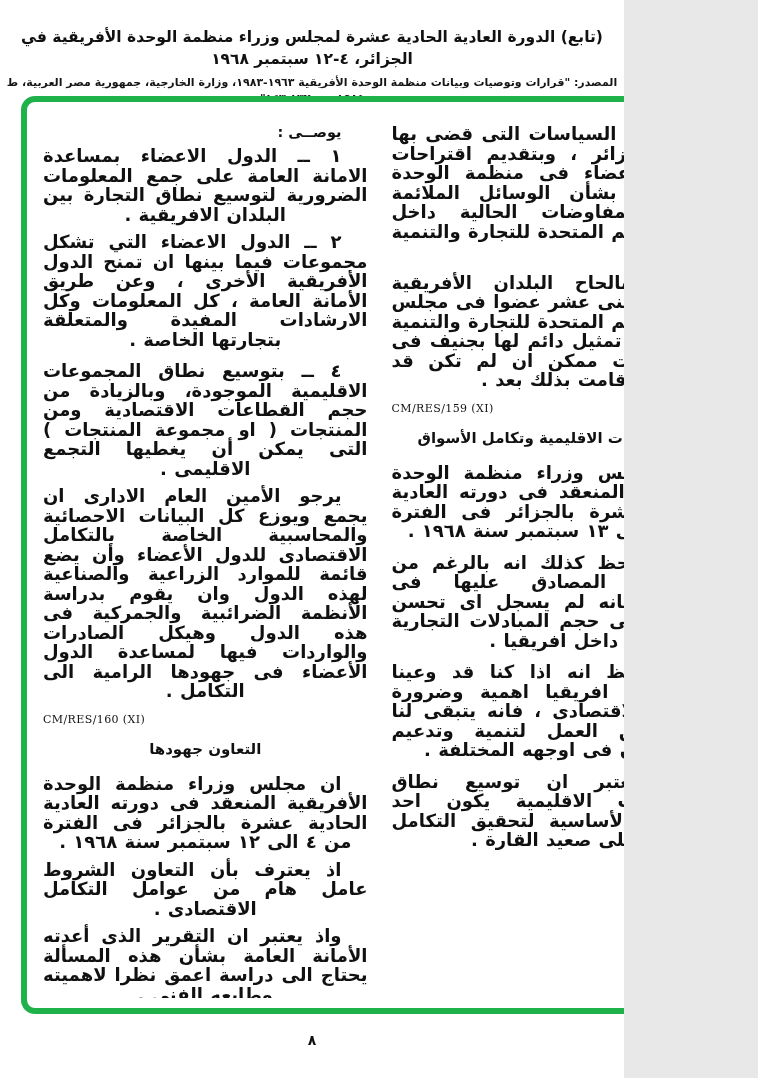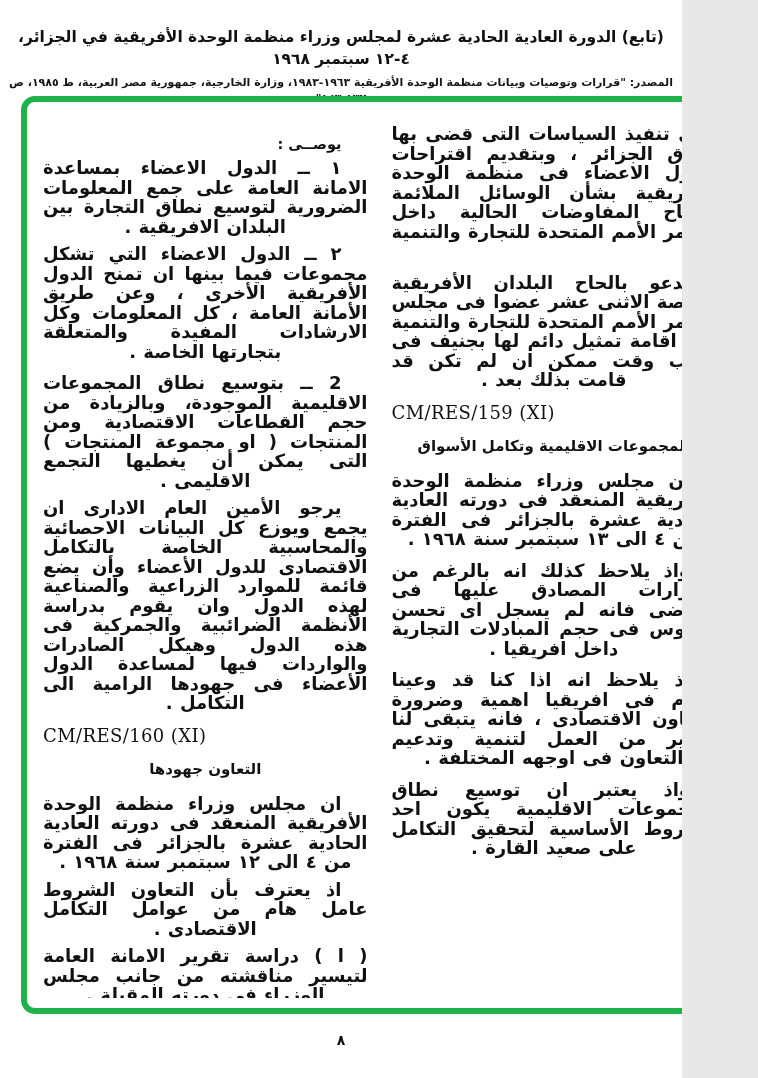--- a/index.html
+++ b/index.html
@@ -1,20 +1,20 @@
 <!DOCTYPE html>
 <html lang="ar"><head>
 <meta charset="utf-8">
 <style>
   * { margin: 0; padding: 0; box-sizing: border-box; }
   html, body { background: #e8e8e8; }
   body { width: 758px; height: 1078px; margin: 0 auto; }
   .page {
     position: relative;
-    width: 682px; height: 1078px;
+    width: 624px; height: 1078px;
     background: #ffffff;
     overflow: hidden;
     font-family: "DejaVu Sans", sans-serif;
     color: #111111;
   }
   
   .hdr { text-align: center; direction: rtl; padding-top: 26px; }
   .hdr-line1 {
     font-size: 15.5px; font-weight: 700; letter-spacing: 0;
     line-height: 22px;
@@ -49,26 +49,26 @@
     font-weight: 700;
     line-height: 19.5px;
     margin-bottom: 12px;
     word-spacing: 1px;
   }
   .col p.indent { text-indent: 26px; }
   .col p.tight { margin-bottom: 8px; }
   .col p.lastline-right { text-align-last: right; }
   .recommends {
     direction: rtl; text-align: right; text-indent: 26px;
-    font-size: 14.5px; font-weight: 700; margin-bottom: 6px; margin-top: 12px;
+    font-size: 14.5px; font-weight: 700; margin-bottom: 6px;
   }
   .res-id {
     direction: ltr; text-align: left;
     font-family: "DejaVu Serif", serif;
-    font-size: 18px; font-weight: 400;
+    font-size: 11px; font-weight: 400;
     letter-spacing: 0.4px;
     margin: 10px 0 14px 0;
   }
   .res-title {
     direction: rtl; text-align: center;
     font-size: 15px; font-weight: 700;
     margin: 4px 0 16px 0;
   }
   .page-number {
     position: absolute;
@@ -101,26 +101,27 @@
         <p class="indent">واذ يلاحظ كذلك انه بالرغم من القرارات المصادق عليها فى الماضى فانه لم يسجل اى تحسن ملموس فى حجم المبادلات التجارية داخل افريقيا .</p>
         <p class="indent">اذ يلاحظ انه اذا كنا قد وعينا اليوم فى افريقيا اهمية وضرورة التعاون الاقتصادى ، فانه يتبقى لنا الكثير من العمل لتنمية وتدعيم التعاون فى اوجهه المختلفة .</p>
         <p class="indent">واذ يعتبر ان توسيع نطاق المجموعات الاقليمية يكون احد الشروط الأساسية لتحقيق التكامل على صعيد القارة .</p>
 
       </section>
 
       <section class="col">
         <div class="recommends">يوصــى :</div>
         <p class="indent tight">١ ــ الدول الاعضاء بمساعدة الامانة العامة على جمع المعلومات الضرورية لتوسيع نطاق التجارة بين البلدان الافريقية .</p>
         <p class="indent">٢ ــ الدول الاعضاء التي تشكل مجموعات فيما بينها ان تمنح الدول الأفريقية الأخرى ، وعن طريق الأمانة العامة ، كل المعلومات وكل الارشادات المفيدة والمتعلقة بتجارتها الخاصة .</p>
-        <p class="indent tight">2 ــ بتوسيع نطاق المجموعات الاقليمية الموجودة، وبالزيادة من حجم القطاعات الاقتصادية ومن المنتجات ( او مجموعة المنتجات ) التى يمكن أن يغطيها التجمع الاقليمى .</p>
+        <p class="indent tight">٤ ــ بتوسيع نطاق المجموعات الاقليمية الموجودة، وبالزيادة من حجم القطاعات الاقتصادية ومن المنتجات ( او مجموعة المنتجات ) التى يمكن أن يغطيها التجمع الاقليمى .</p>
         <p class="indent">يرجو الأمين العام الادارى ان يجمع ويوزع كل البيانات الاحصائية والمحاسبية الخاصة بالتكامل الاقتصادى للدول الأعضاء وأن يضع قائمة للموارد الزراعية والصناعية لهذه الدول وان يقوم بدراسة الأنظمة الضرائبية والجمركية فى هذه الدول وهيكل الصادرات والواردات فيها لمساعدة الدول الأعضاء فى جهودها الرامية الى التكامل .</p>
         <div class="res-id">CM/RES/160 (XI)</div>
         <div class="res-title">التعاون جهودها</div>
         <p class="indent tight">ان مجلس وزراء منظمة الوحدة الأفريقية المنعقد فى دورته العادية الحادية عشرة بالجزائر فى الفترة من ٤ الى ١٢ سبتمبر سنة ١٩٦٨ .</p>
         <p class="indent tight">اذ يعترف بأن التعاون الشروط عامل هام من عوامل التكامل الاقتصادى .</p>
+        <p class="indent tight">واذ يعتبر ان التقرير الذى أعدته الأمانة العامة بشأن هذه المسألة يحتاج الى دراسة اعمق نظرا لاهميته وطابعه الفنى .</p>
         <p class="tight">( ا ) دراسة تقرير الامانة العامة لتيسير مناقشته من جانب مجلس الوزراء فى دورته المقبلة .</p>
 
       </section>
 
     </div>
   </div>
 
   <div class="page-number">٨</div>
 
 </div>

